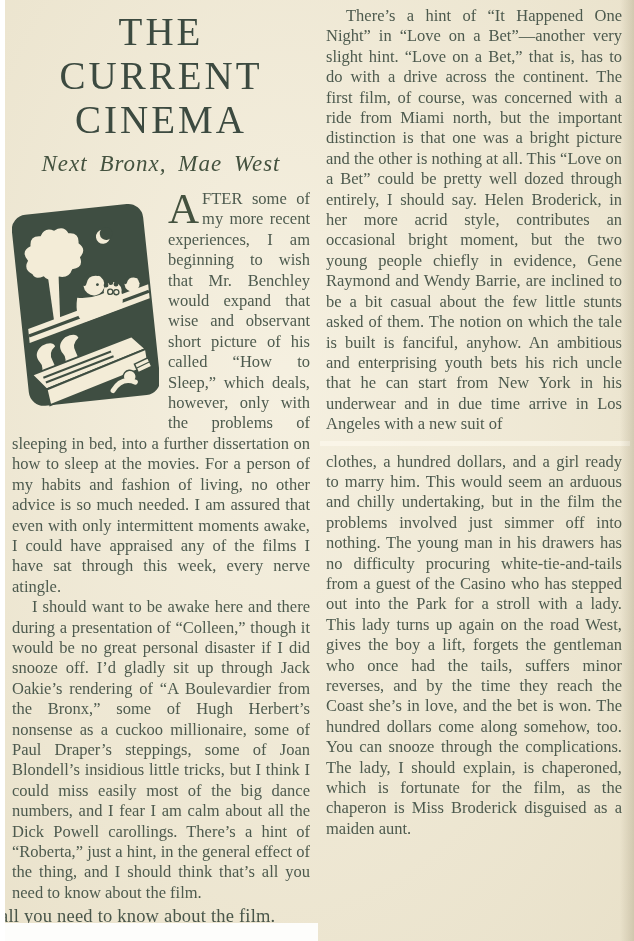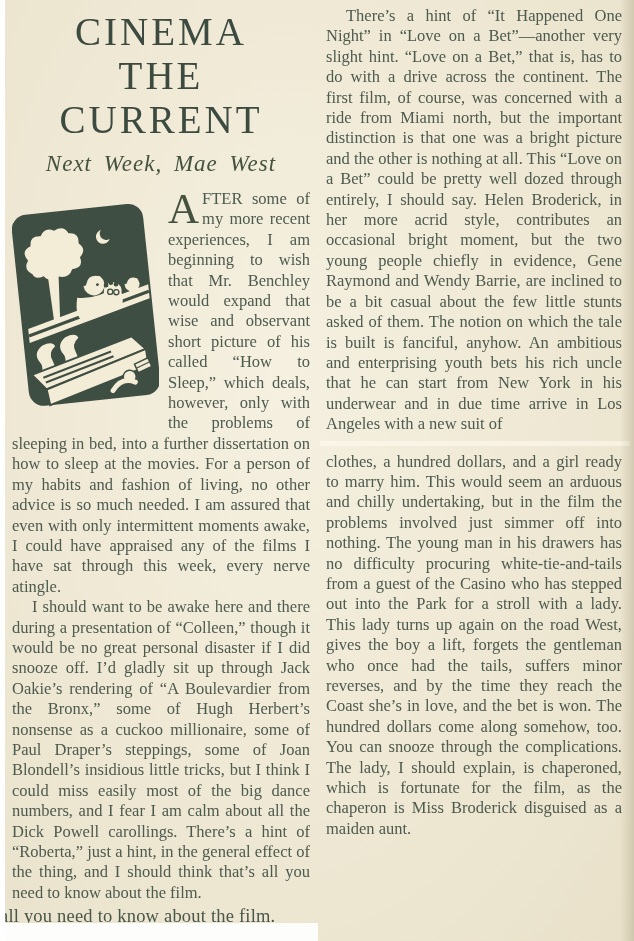--- a/index.html
+++ b/index.html
@@ -87,24 +87,24 @@
   }
 </style>
 </head>
 <body>
 
 <div class="page">
   <div class="paper-tone"></div>
 
   <div class="col col-left">
     <div class="section-title">
+      <div>THE CURRENT</div>
       <div>CINEMA</div>
-      <div>THE CURRENT</div>
     </div>
-    <div class="section-subtitle">Next Week, Mae West</div>
+    <div class="section-subtitle">Next Bronx, Mae West</div>
 
     <div class="article">
       <figure class="illustration">
         <svg viewBox="0 0 147 221">
           <g transform="rotate(-6 73 110)">
             <rect x="8" y="14" width="132" height="192" rx="15" fill="#3f4e42"></rect>
 
             <g>
               <circle cx="98" cy="44" r="7" fill="#f3ecd7"></circle>
               <circle cx="101.5" cy="41.2" r="6.4" fill="#3f4e42"></circle>

